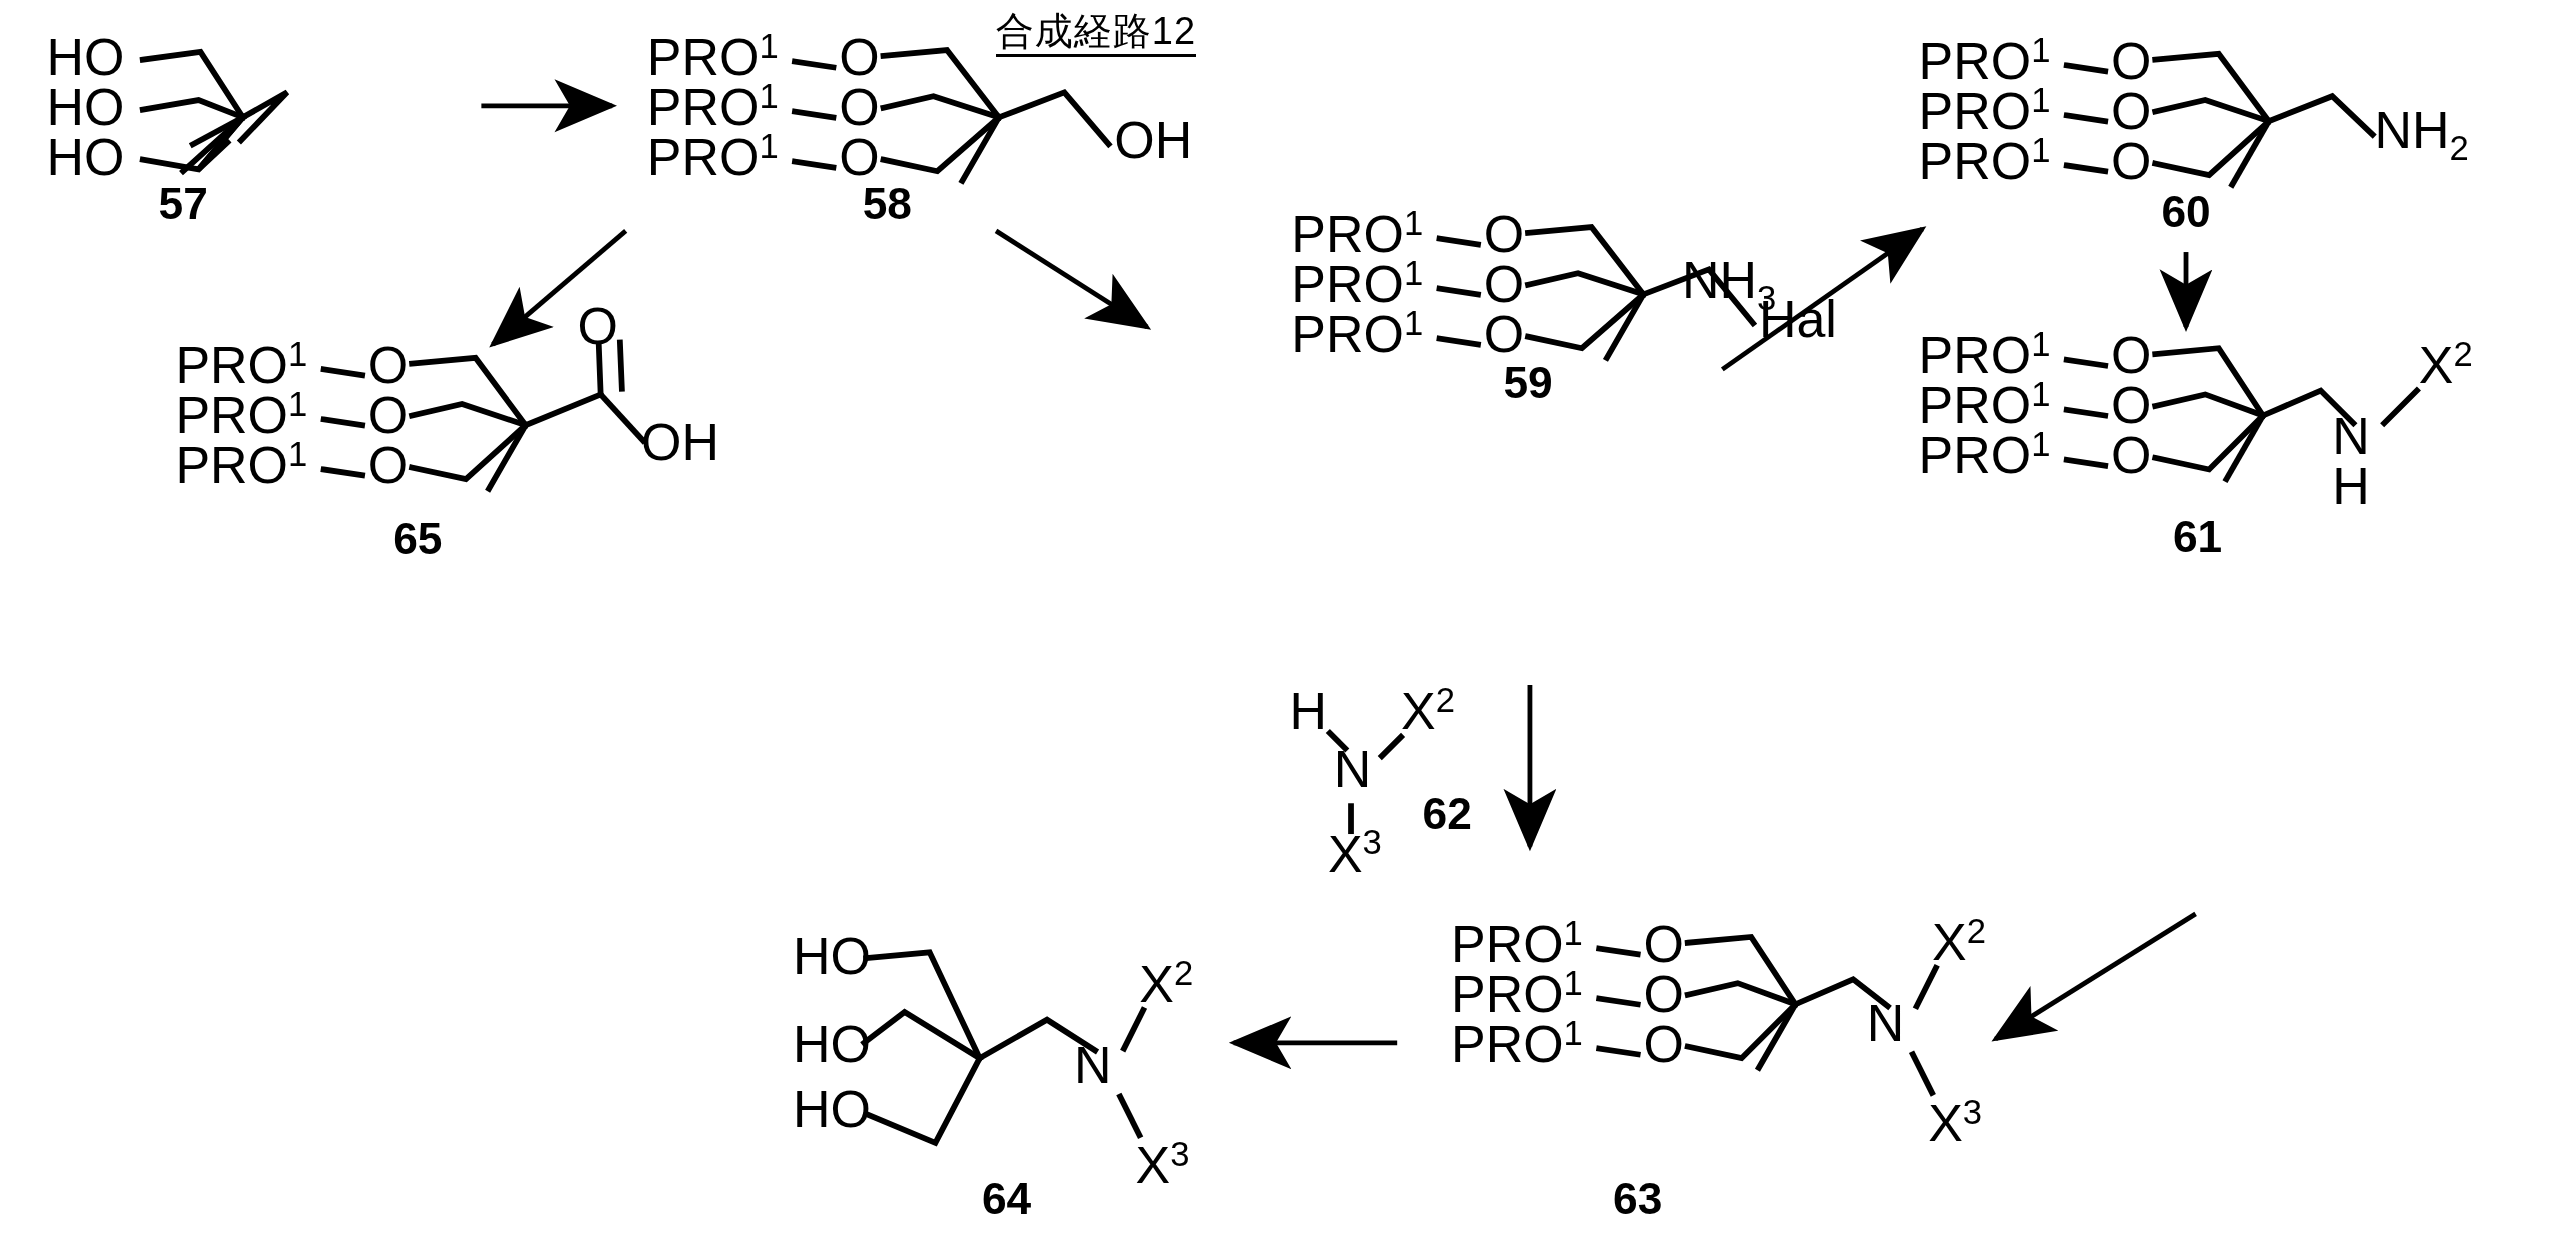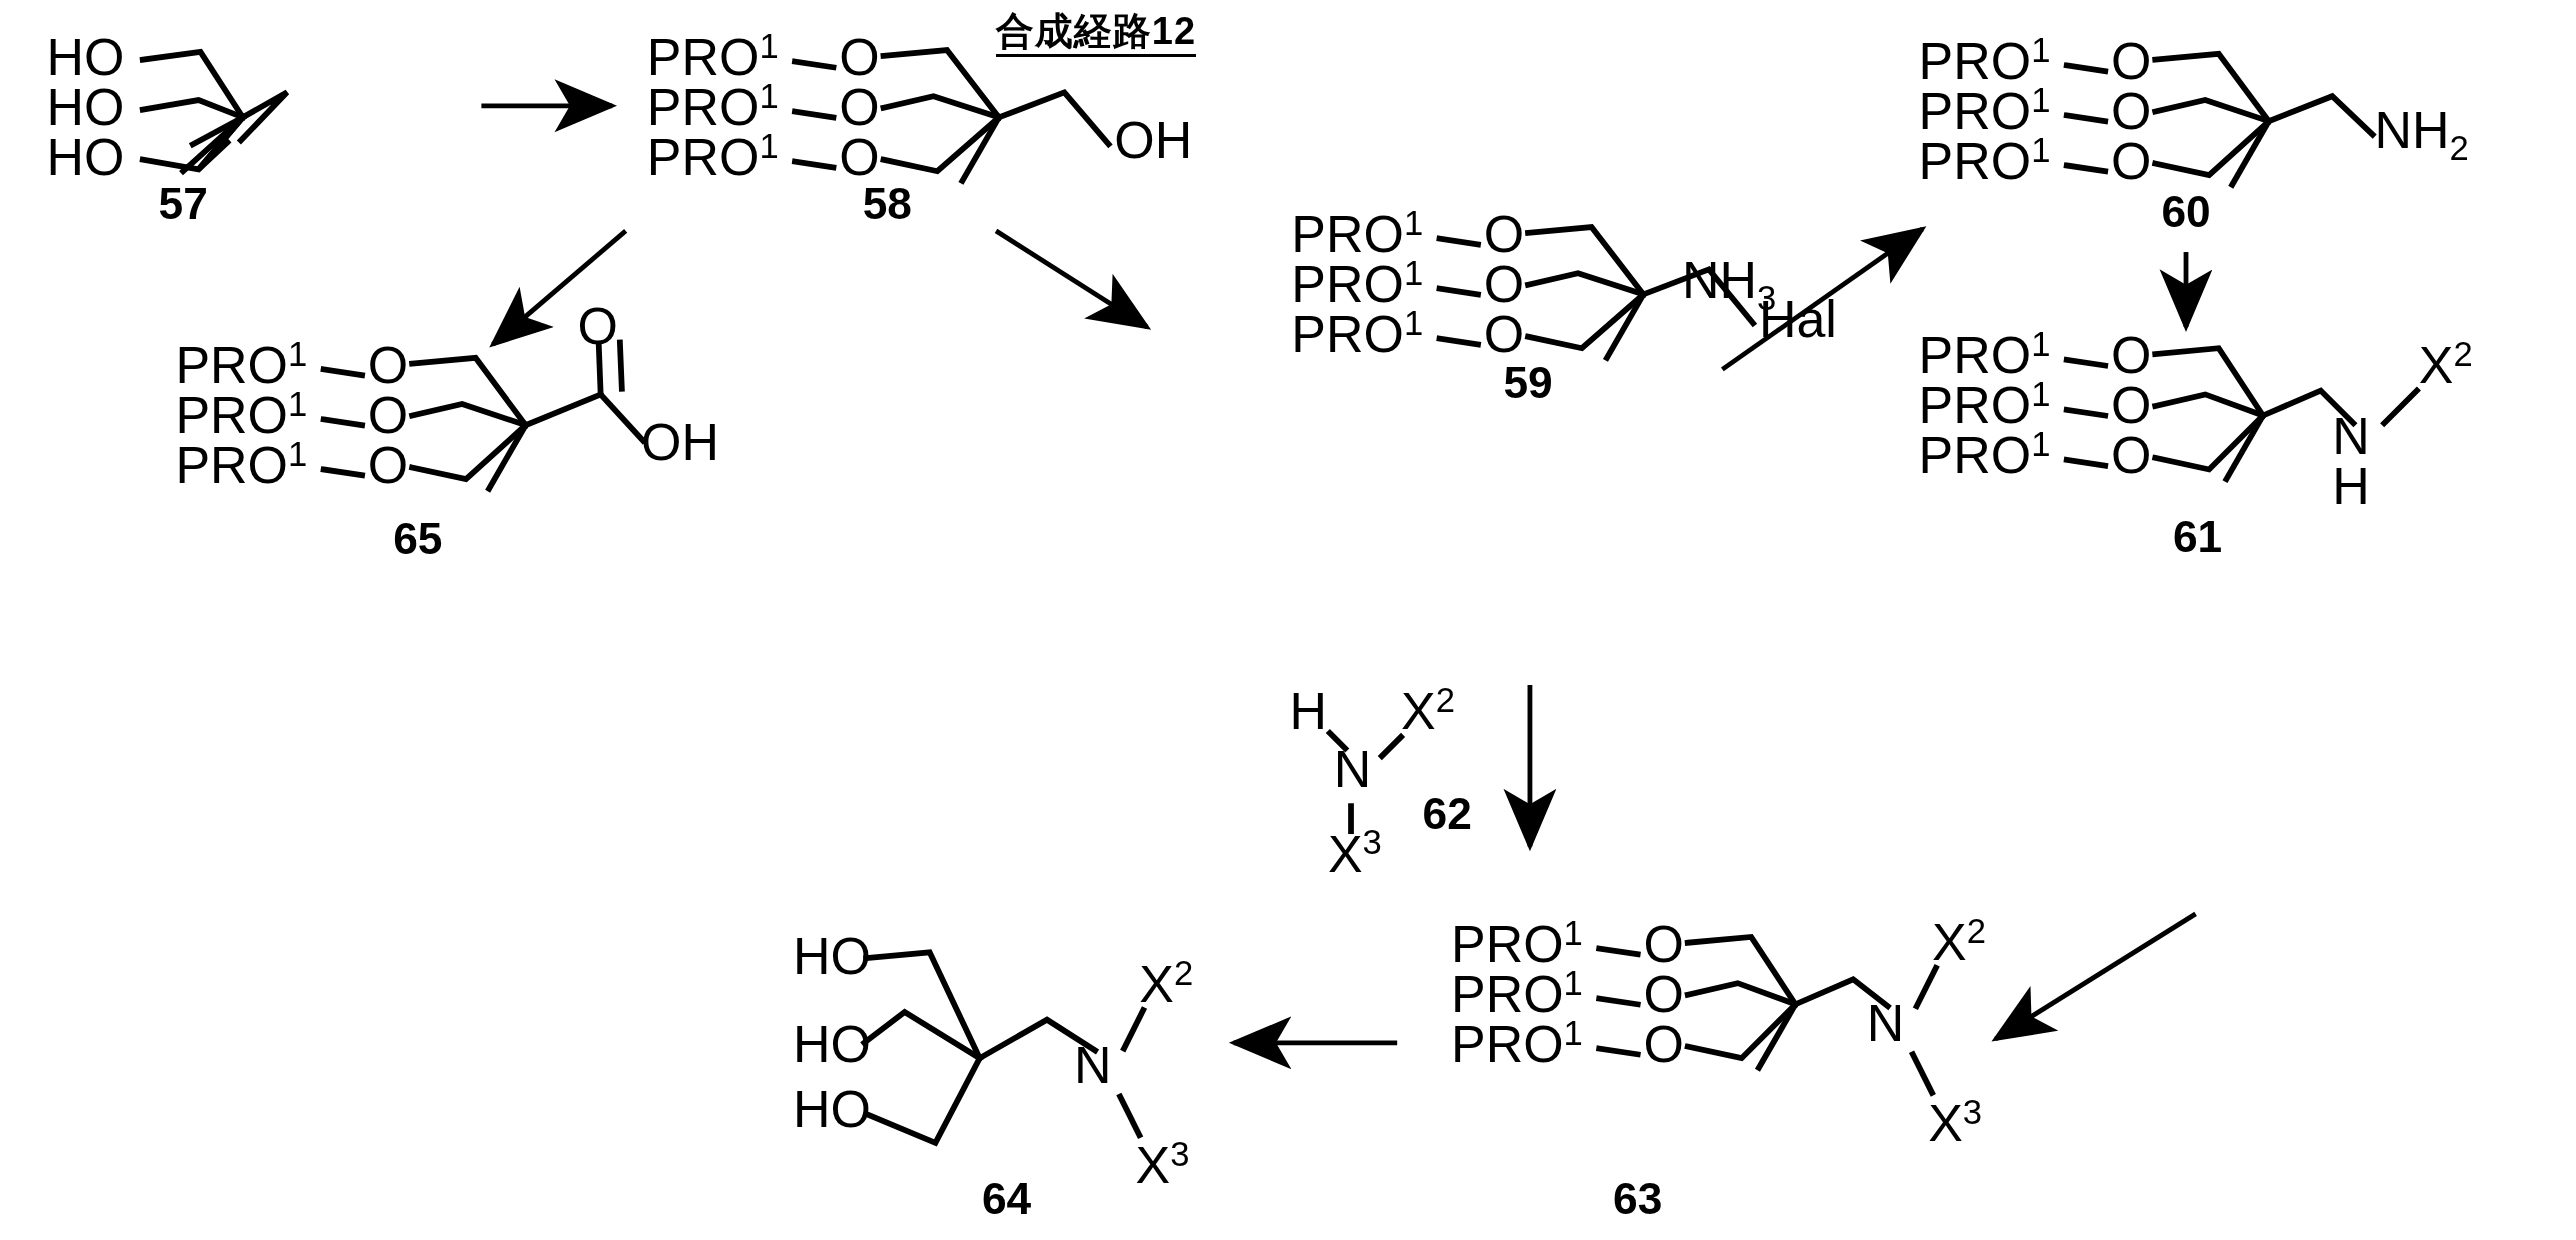--- a/index.html
+++ b/index.html
@@ -1,20 +1,20 @@
 <!DOCTYPE html>
 <html><head>
 <meta charset="utf-8">
 <style>
   html,body{margin:0;padding:0;background:#ffffff;}
   body{font-family:"Liberation Sans", sans-serif;}
   #page{position:relative;width:2576px;height:1240px;background:#fff;overflow:hidden;}
   #scheme-title{
     position:absolute;left:0;top:5.8px;width:2192px;text-align:center;
-    font-size:38px;color:#000;letter-spacing:1px;font-weight:bold;
+    font-size:38px;color:#000;letter-spacing:1px;
   }
   #scheme-title span{
     border-bottom:3.8px solid #000;padding-bottom:1.9px;
   }
   svg#scheme-canvas{position:absolute;left:0;top:0;width:2576px;height:1240px;}
   .atom{font-family:"Liberation Sans", sans-serif;font-size:54px;fill:#000;}
   .sub{font-family:"Liberation Sans", sans-serif;font-size:36px;fill:#000;}
   .sup{font-family:"Liberation Sans", sans-serif;font-size:36px;fill:#000;}
   .cmpd{font-family:"Liberation Sans", sans-serif;font-size:46px;font-weight:bold;fill:#000;text-anchor:middle;}
   .bond{stroke:#000;stroke-width:6;fill:none;stroke-linecap:square;}

